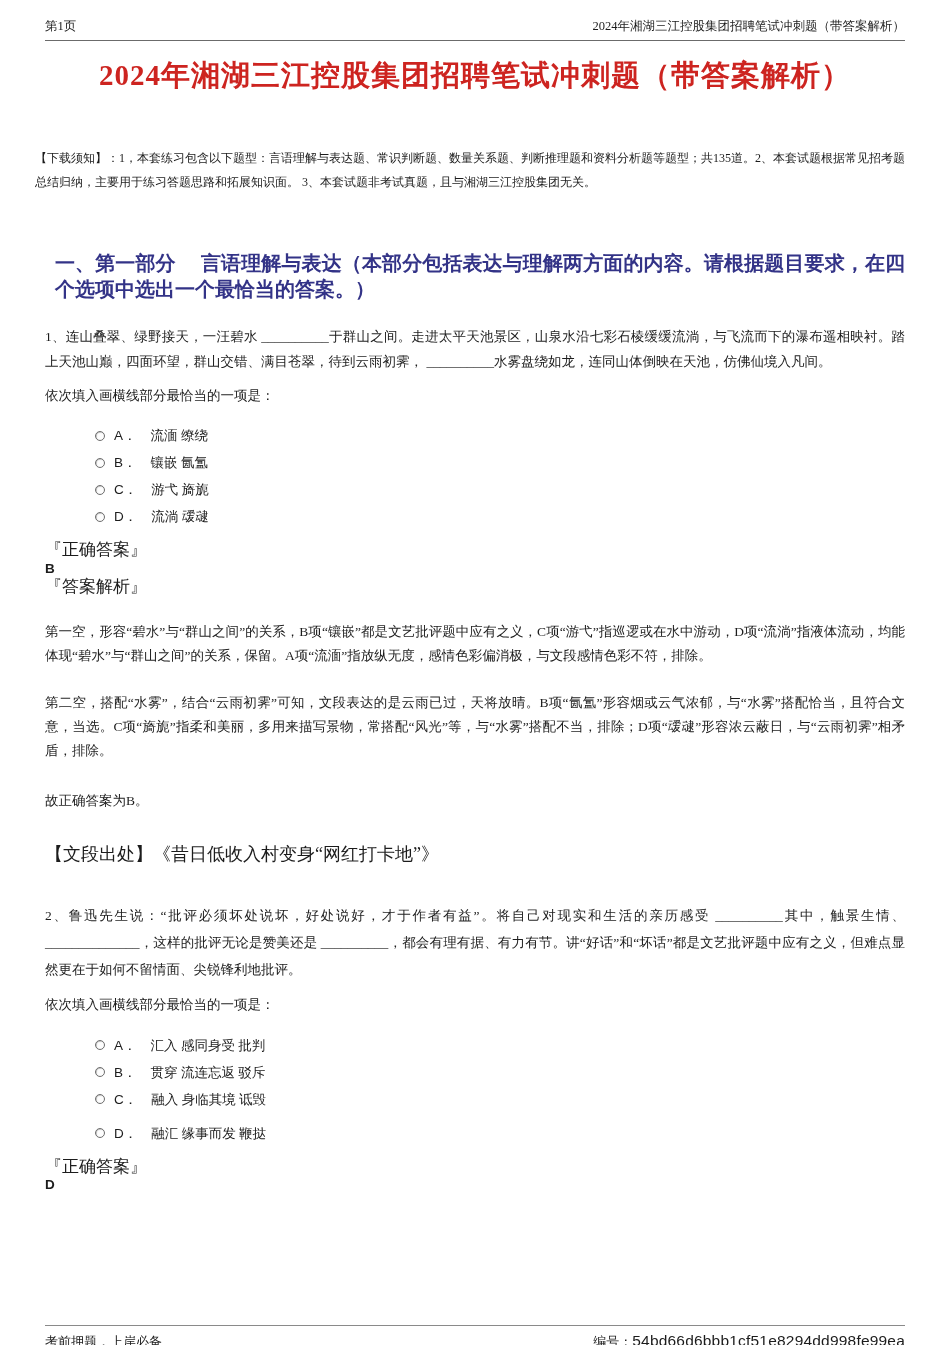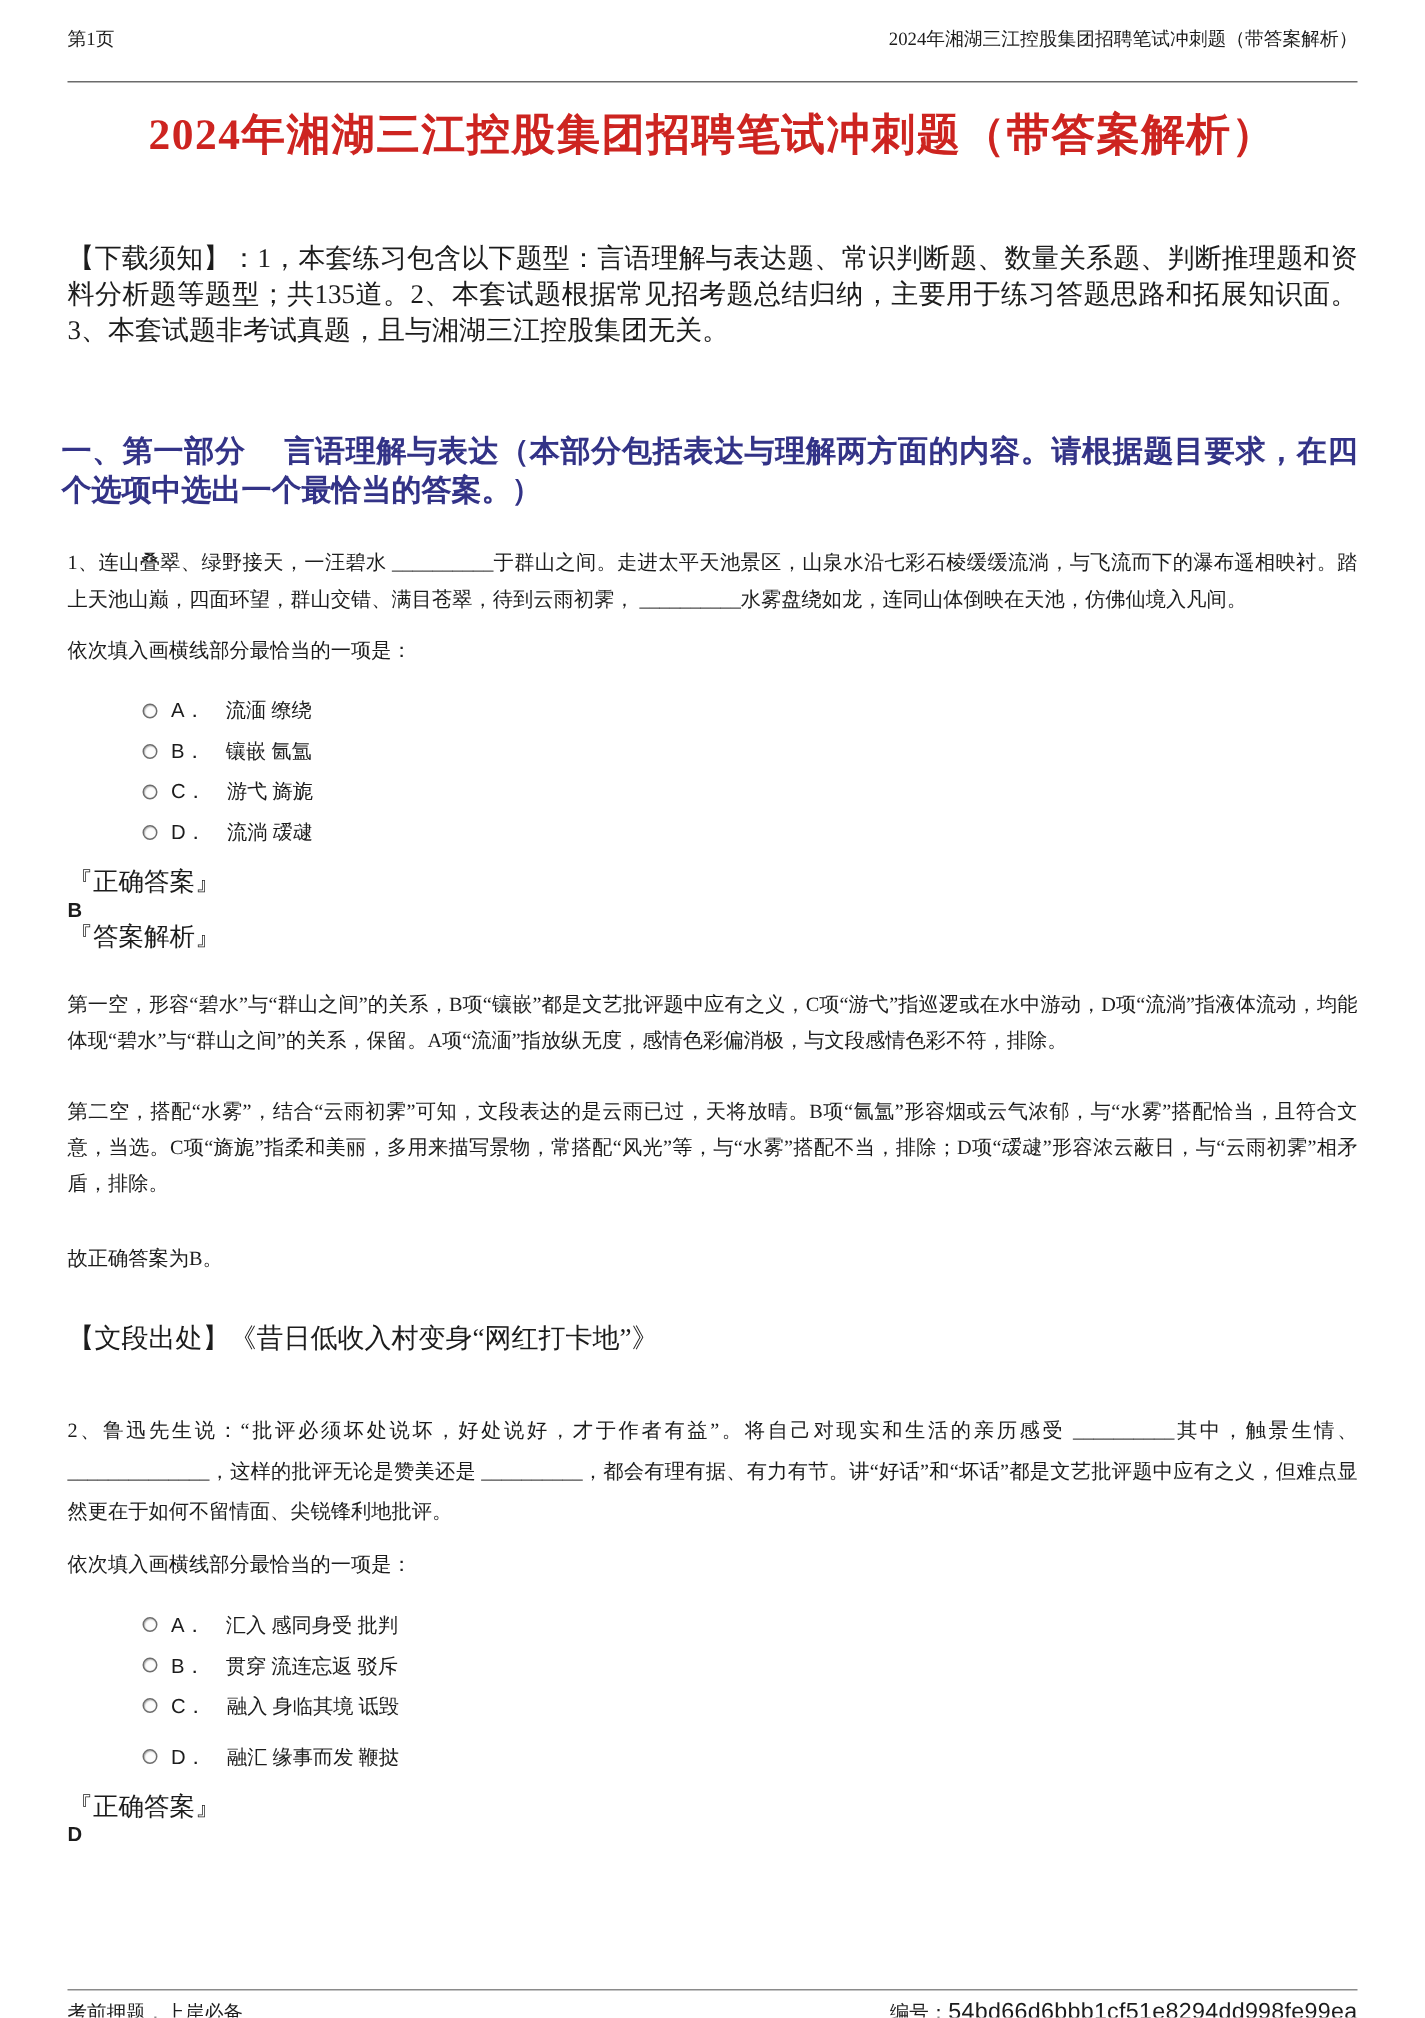--- a/index.html
+++ b/index.html
@@ -11,46 +11,46 @@
     position: relative;
     overflow: hidden;
   }
   .page { position: relative; width: 950px; height: 1345px; }
 
   
   .header {
     margin: 18px 45px 0 45px;
     display: flex; justify-content: space-between; align-items: flex-end;
     border-bottom: 1px solid #6b6b6b;
-    padding-bottom: 19px;
+    padding-bottom: 5px;
     font-size: 12.5px;
   }
   .header .right { font-size: 12.5px; }
 
   
   .doc-title {
     margin-top: 15px;
     text-align: center;
     color: #cd2420;
     font-size: 29px;
     font-weight: bold;
     letter-spacing: 1px;
   }
 
   
   .notice {
-    margin: 50px 45px 0 45px;
-    font-size: 18px;
+    margin: 50px 45px 0 35px;
+    font-size: 12px;
     line-height: 24px;
     text-align: justify;
   }
 
   
   .section-heading {
-    margin: 56px 45px 0 41px;
+    margin: 56px 45px 0 55px;
     color: #333387;
     font-size: 20px;
     font-weight: bold;
     line-height: 26px;
     text-align: justify;
   }
 
   .qblock { margin: 0 45px; font-size: 13.5px; line-height: 25px; text-align: justify; }
   .stem { }
   .prompt { margin-top: 9px; }

